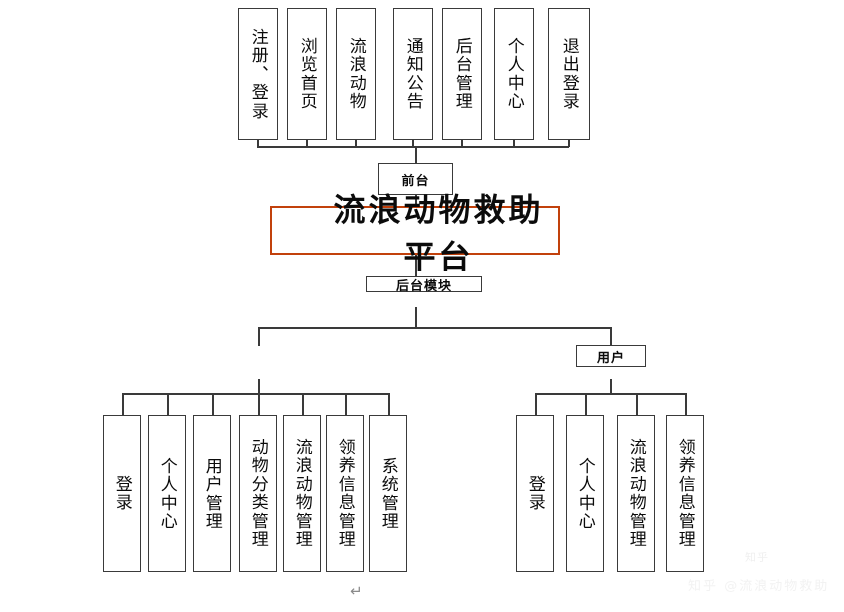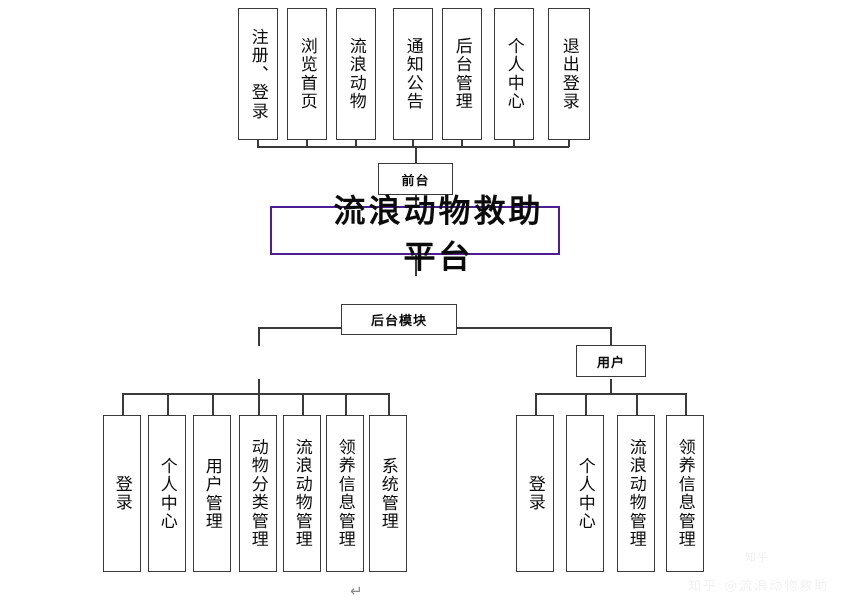--- a/index.html
+++ b/index.html
@@ -52,25 +52,25 @@
   .node.horizontal {
     font-size: 13px;
     font-family: "DejaVu Sans", "Liberation Sans", sans-serif;
     font-weight: 700;
     letter-spacing: 1px;
     border-width: 1.5px;
   }
 
   
   .node.title {
-    font-family: Liberation Sans, sans-serif;
+    font-family: Liberation Mono, monospace;
     font-weight: 700;
     font-size: 32px;
     letter-spacing: 3px;
-    border: 2px solid #4c1d95;
+    border: 2px solid #c2410c;
     box-shadow: 0 0 0 1px #ffffff inset;
     padding-left: 47px;
   }
 
   
   .line {
     position: absolute;
     background: #3a3a3a;
     z-index: 1;
   }
@@ -130,29 +130,29 @@
   <div class="line v" style="left:415px; top:146px; height:18px;"></div>
 
   <div class="node horizontal" style="left:378px; top:163px; width:75px; height:32px;">前台</div>
 
   <div class="line v" style="left:415px; top:195px; height:11px;"></div>
 
   <div class="node title" style="left:270px; top:206px; width:290px; height:49px;">流浪动物救助平台</div>
 
   <div class="line v" style="left:415px; top:255px; height:21px;"></div>
 
-  <div class="node horizontal" style="left:341px; top:276px; width:116px; height:31px;margin-top:28px;">后台模块</div>
+  <div class="node horizontal" style="left:366px; top:276px; width:116px; height:16px;">后台模块</div>
 
   <div class="line v" style="left:415px; top:307px; height:21px;"></div>
 
   <div class="line h" style="left:258px; top:327px; width:353px;"></div>
   <div class="line v" style="left:258px; top:327px; height:19px;"></div>
   <div class="line v" style="left:610px; top:327px; height:19px;"></div>
 
-  <div class="node horizontal" style="left:576px; top:345px; width:70px; height:32px;">用户</div>
+  <div class="node horizontal" style="left:576px; top:345px; width:70px; height:22px;">用户</div>
 
   <div class="line v" style="left:258px; top:379px; height:15px;"></div>
   <div class="line h" style="left:122px; top:393px; width:267px;"></div>
 
   <div class="line v" style="left:122px; top:393px; height:23px;"></div>
   <div class="line v" style="left:167px; top:393px; height:23px;"></div>
   <div class="line v" style="left:212px; top:393px; height:23px;"></div>
   <div class="line v" style="left:258px; top:393px; height:23px;"></div>
   <div class="line v" style="left:302px; top:393px; height:23px;"></div>
   <div class="line v" style="left:345px; top:393px; height:23px;"></div>

